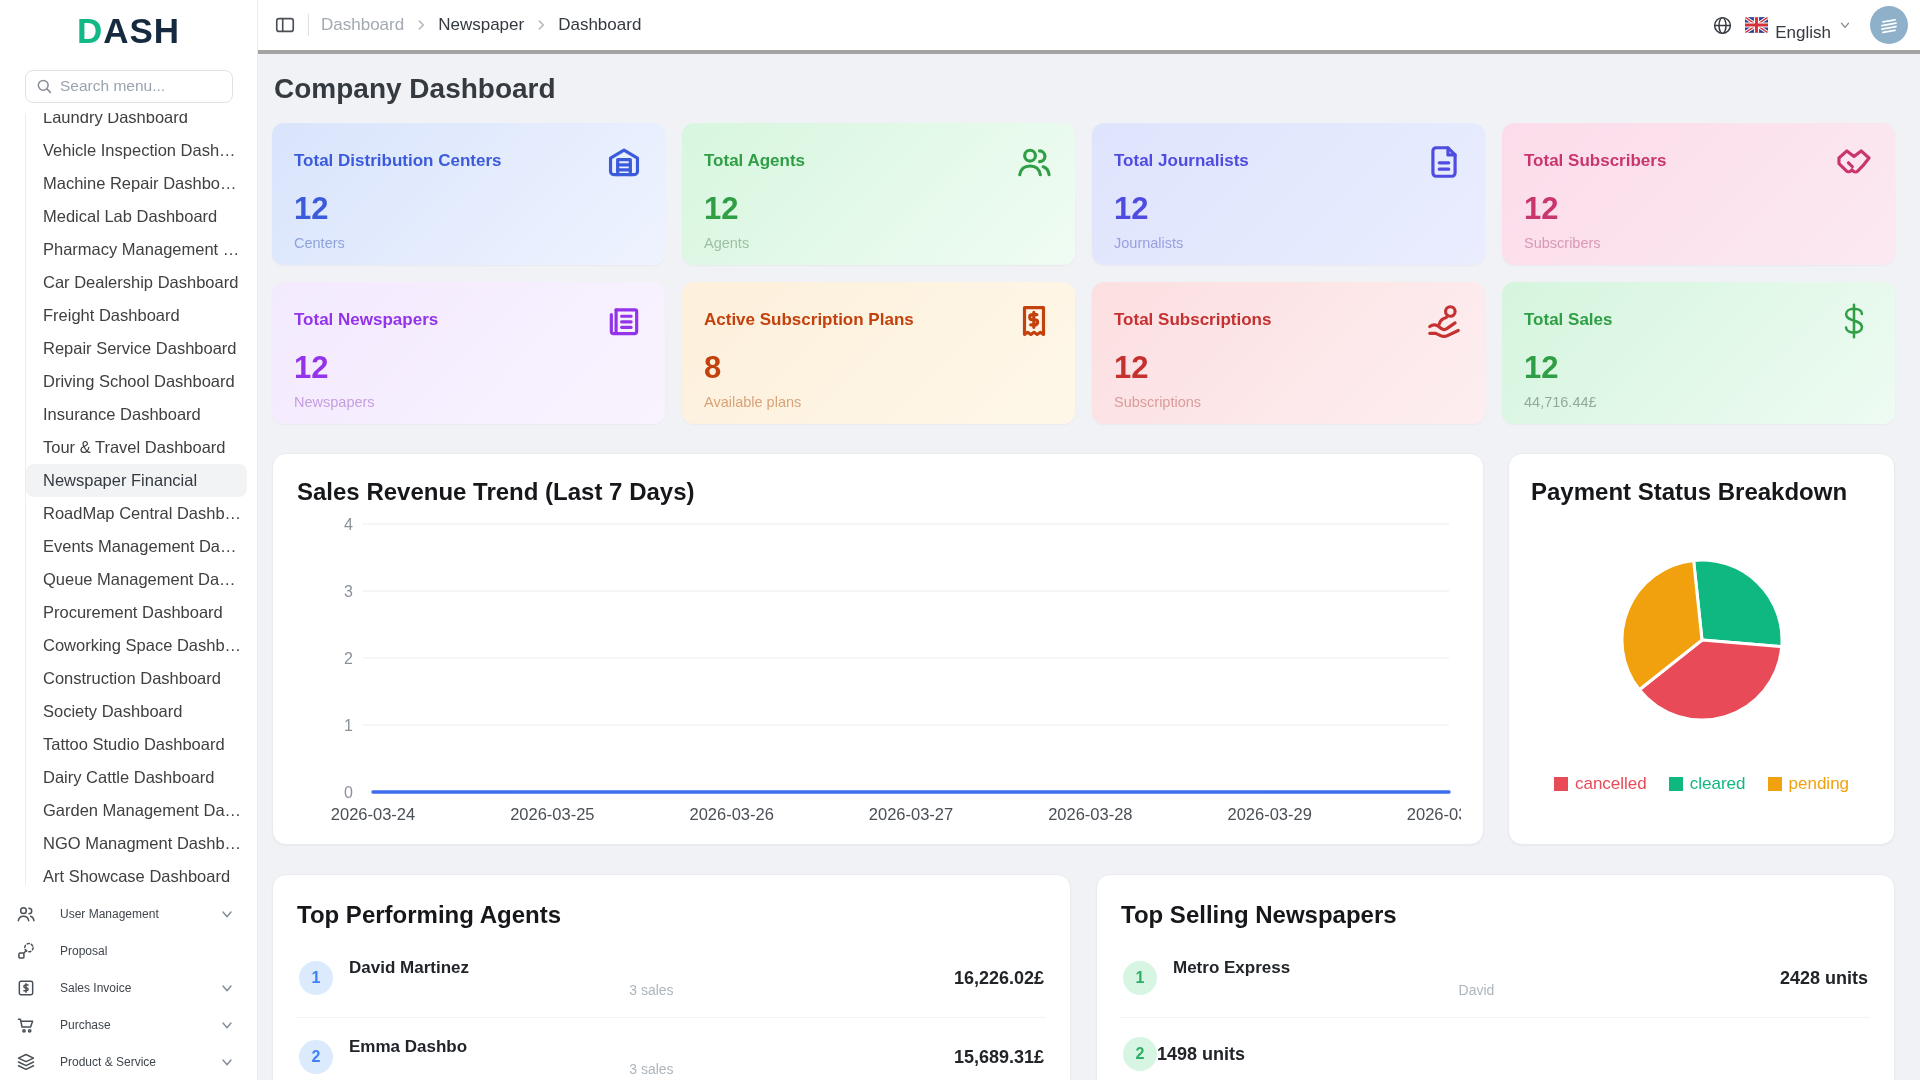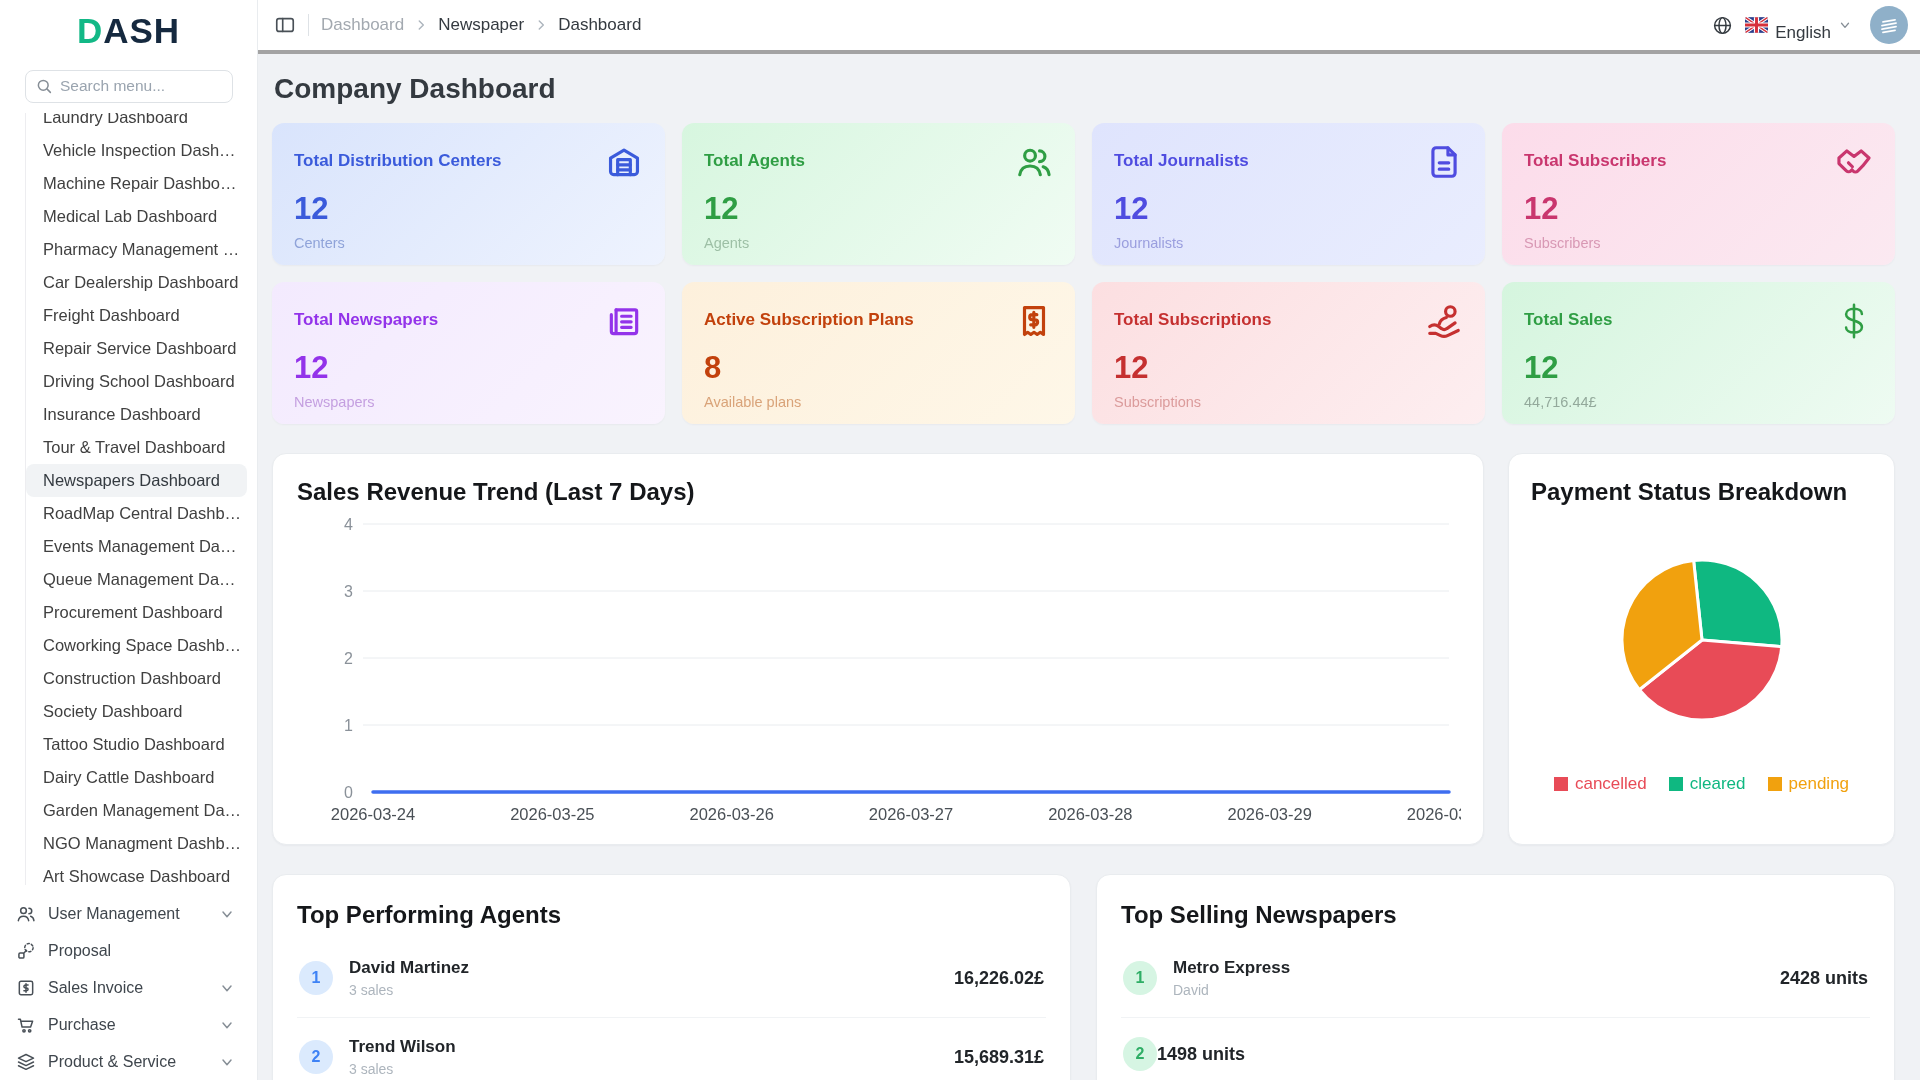--- a/index.html
+++ b/index.html
@@ -16,21 +16,21 @@
   .search-wrap input { width:100%; height:33px; border:1px solid #dee2e6; border-radius:8px; padding:0 10px 0 34px; font-size:15.5px; color:#495057; outline:none; background:#fff; font-family:inherit; }
   .search-wrap input::placeholder { color:#9aa4af; }
   .search-wrap .mag { position:absolute; left:10px; top:7px; width:18px; height:18px; color:#868e96; }
   .side-nav { overflow:hidden; height:778px; margin-top:4px; }
   .menu { margin:-12px 0 0 25px; border-left:1px solid #ededf0; padding-right:10px; }
   .menu-item { font-size:16.5px; color:#404040; padding:7px 8px 7px 17px; border-radius:8px; white-space:nowrap; overflow:hidden; cursor:pointer; }
   .menu-item.active { background:#f1f3f5; color:#343a40; }
   .side-bottom { padding:10px 22px 0 16px; }
   .sbi { display:flex; align-items:center; height:37px; cursor:pointer; }
   .sbi .ic { width:20px; height:20px; color:#495057; flex-shrink:0; }
-  .sbi .lbl { font-size:16px; color:#3f464d; margin-left:12px; flex:1; white-space:nowrap; }
+  .sbi .lbl { font-size:12px; color:#3f464d; margin-left:24px; flex:1; white-space:nowrap; }
   .sbi .chev { width:16px; height:16px; color:#868e96; }
 
   
   .main { flex:1; display:flex; flex-direction:column; }
   .topbar { height:54px; background:#fff; border-bottom:4px solid #a3a3a3; display:flex; align-items:center; padding:0 12px 0 16px; flex-shrink:0;justify-content:center; }
   .tb-left { display:flex; align-items:center; gap:12px; }
   .panel-ic { width:22px; height:22px; color:#495057; cursor:pointer; }
   .tb-div { width:1px; height:22px; background:#dee2e6; }
   .crumb { display:flex; align-items:center; gap:10px; font-size:17px; }
   .crumb .c0 { color:#a3a9b0; cursor:pointer; }
@@ -70,21 +70,21 @@
   .legend-item .sw { width:14px; height:14px; display:inline-block; }
 
   
   .lists-row { display:flex; gap:25px; }
   .list-panel { flex:1; padding:26px 24px 0 24px; height:260px; }
   .list-rows { margin-top:10px; }
   .list-row { display:flex; align-items:center; padding:19px 2px; }
   .rank { width:34px; height:34px; border-radius:50%; display:flex; align-items:center; justify-content:center; font-size:16px; font-weight:700; flex-shrink:0; }
   .lr-main { margin-left:16px; flex:1; }
   .lr-name { font-size:17px; font-weight:600; color:#212529; }
-  .lr-sub { font-size:14px; color:#adb5bd; margin-top:4px; }
+  .lr-sub { font-size:14px; color:#adb5bd; margin-top:4px;text-align:center; }
   .lr-value { font-size:18px; font-weight:700; color:#212529; }
   .list-div { height:1px; background:#f1f3f5; }
 
   svg { display:block; }
   text { font-family:"Liberation Sans","DejaVu Sans",sans-serif; }
 </style>
 </head>
 <body>
 
 <div class="app">
@@ -109,21 +109,21 @@
           <div class="menu-item">Vehicle Inspection Dash…</div>
           <div class="menu-item">Machine Repair Dashbo…</div>
           <div class="menu-item">Medical Lab Dashboard</div>
           <div class="menu-item">Pharmacy Management …</div>
           <div class="menu-item">Car Dealership Dashboard</div>
           <div class="menu-item">Freight Dashboard</div>
           <div class="menu-item">Repair Service Dashboard</div>
           <div class="menu-item">Driving School Dashboard</div>
           <div class="menu-item">Insurance Dashboard</div>
           <div class="menu-item">Tour &amp; Travel Dashboard</div>
-          <div class="menu-item active">Newspapers Dashboard</div>
+          <div class="menu-item active">Newspaper Financial</div>
           <div class="menu-item">RoadMap Central Dashb…</div>
           <div class="menu-item">Events Management Da…</div>
           <div class="menu-item">Queue Management Da…</div>
           <div class="menu-item">Procurement Dashboard</div>
           <div class="menu-item">Coworking Space Dashb…</div>
           <div class="menu-item">Construction Dashboard</div>
           <div class="menu-item">Society Dashboard</div>
           <div class="menu-item">Tattoo Studio Dashboard</div>
           <div class="menu-item">Dairy Cattle Dashboard</div>
           <div class="menu-item">Garden Management Da…</div>
@@ -439,21 +439,21 @@
                 <div class="lr-main">
                   <div class="lr-name">David Martinez</div>
                   <div class="lr-sub">3 sales</div>
                 </div>
                 <div class="lr-value">16,226.02£</div>
               </div>
               <div class="list-div"></div>
               <div class="list-row">
                 <span class="rank" style="background: rgb(219, 234, 253); color: rgb(62, 130, 245);">2</span>
                 <div class="lr-main">
-                  <div class="lr-name">Trend Wilson</div>
+                  <div class="lr-name">Emma Dashbo</div>
                   <div class="lr-sub">3 sales</div>
                 </div>
                 <div class="lr-value">15,689.31£</div>
               </div>
             </div>
         </div>
         <div class="panel list-panel">
           <div class="panel-title">Top Selling Newspapers</div>
           <div class="list-rows" id="newspapers-mount">
               <div class="list-row">

